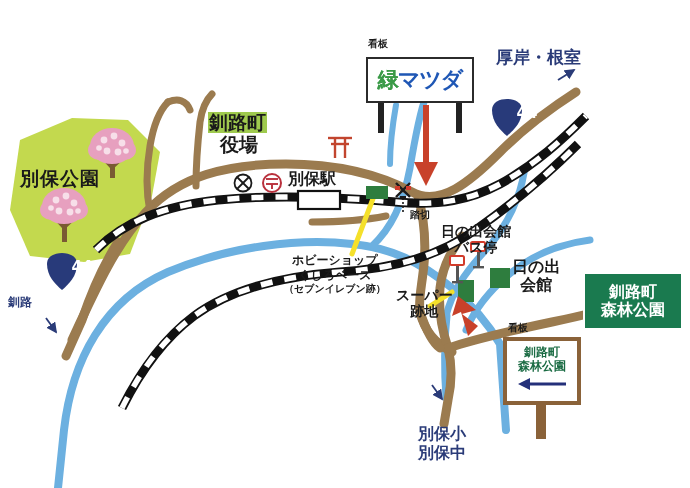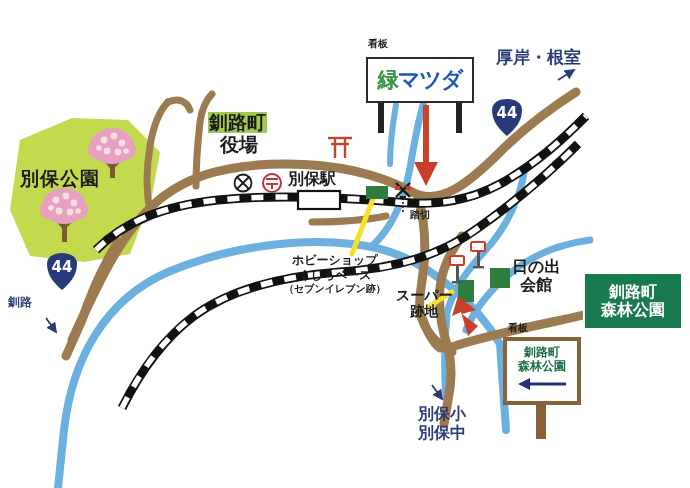--- a/index.html
+++ b/index.html
@@ -75,21 +75,21 @@
   }
   #sign-shinrin-wood .arrow-wrap{margin-top:3px;}
 
   
   .shield44{
     position:absolute;
     width:30px;height:32px;
   }
   .shield44 .num{
     position:absolute;left:0;top:5px;width:30px;
-    text-align:center;color:#ffffff;font-weight:bold;font-size:15px;
+    text-align:center;color:#ffffff;font-weight:bold;font-size:15px;padding-left:20px;
   }
 
   .park-label{
     font-size:19px;font-weight:bold;color:#1a1a1a;letter-spacing:1px;
   }
   .hl-green{
     background:#9fca4e;padding:0 1px;
   }
 </style>
 </head>
@@ -300,20 +300,24 @@
 
   <div class="lbl" style="left:208px;top:112px;font-size:19px;font-weight:bold;color:#1a1a1a;">
     <div class="hl-green">釧路町</div>
     <div style="margin-top:1px;margin-left:12px;">役場</div>
   </div>
 
   <div class="lbl lbl-black" style="left:288px;top:170px;font-size:16px;">別保駅</div>
 
   <div class="lbl lbl-small" style="left:410px;top:209px;">踏切</div>
 
+  <div class="lbl lbl-black" style="left:441px;top:224px;font-size:14px;text-align:center;">
+    <div>日の出会館</div>
+    <div>バス停</div>
+  </div>
 
   <div class="lbl lbl-black" style="left:512px;top:258px;font-size:16px;text-align:center;">
     <div>日の出</div>
     <div>会館</div>
   </div>
 
   <div class="lbl lbl-black" style="left:284px;top:253px;font-size:12px;text-align:center;line-height:1.25;">
     <div>ホビーショップ</div>
     <div>くしろベース</div>
     <div style="font-size:10px;">（セブンイレブン跡）</div>
@@ -321,21 +325,21 @@
 
   <div class="lbl lbl-navy" style="left:496px;top:48px;font-size:17px;">厚岸・根室</div>
 
   <div class="lbl lbl-black" style="left:396px;top:288px;font-size:14px;text-align:center;">
     <div>スーパー</div>
     <div>跡地</div>
   </div>
 
   <div class="lbl lbl-navy" style="left:8px;top:296px;font-size:12px;">釧路</div>
 
-  <div class="lbl lbl-navy" style="left:418px;top:404px;font-size:16px;text-align:center;line-height:1.2;">
+  <div class="lbl lbl-navy" style="left:418px;top:424px;font-size:16px;text-align:center;line-height:1.2;">
     <div>別保小</div>
     <div>別保中</div>
   </div>
 
   <div class="lbl lbl-small" style="left:368px;top:38px;">看板</div>
 
   <div id="sign-mazda">
     <span class="m-green">緑</span>
       <span class="m-blue">マツダ</span>
   </div>

